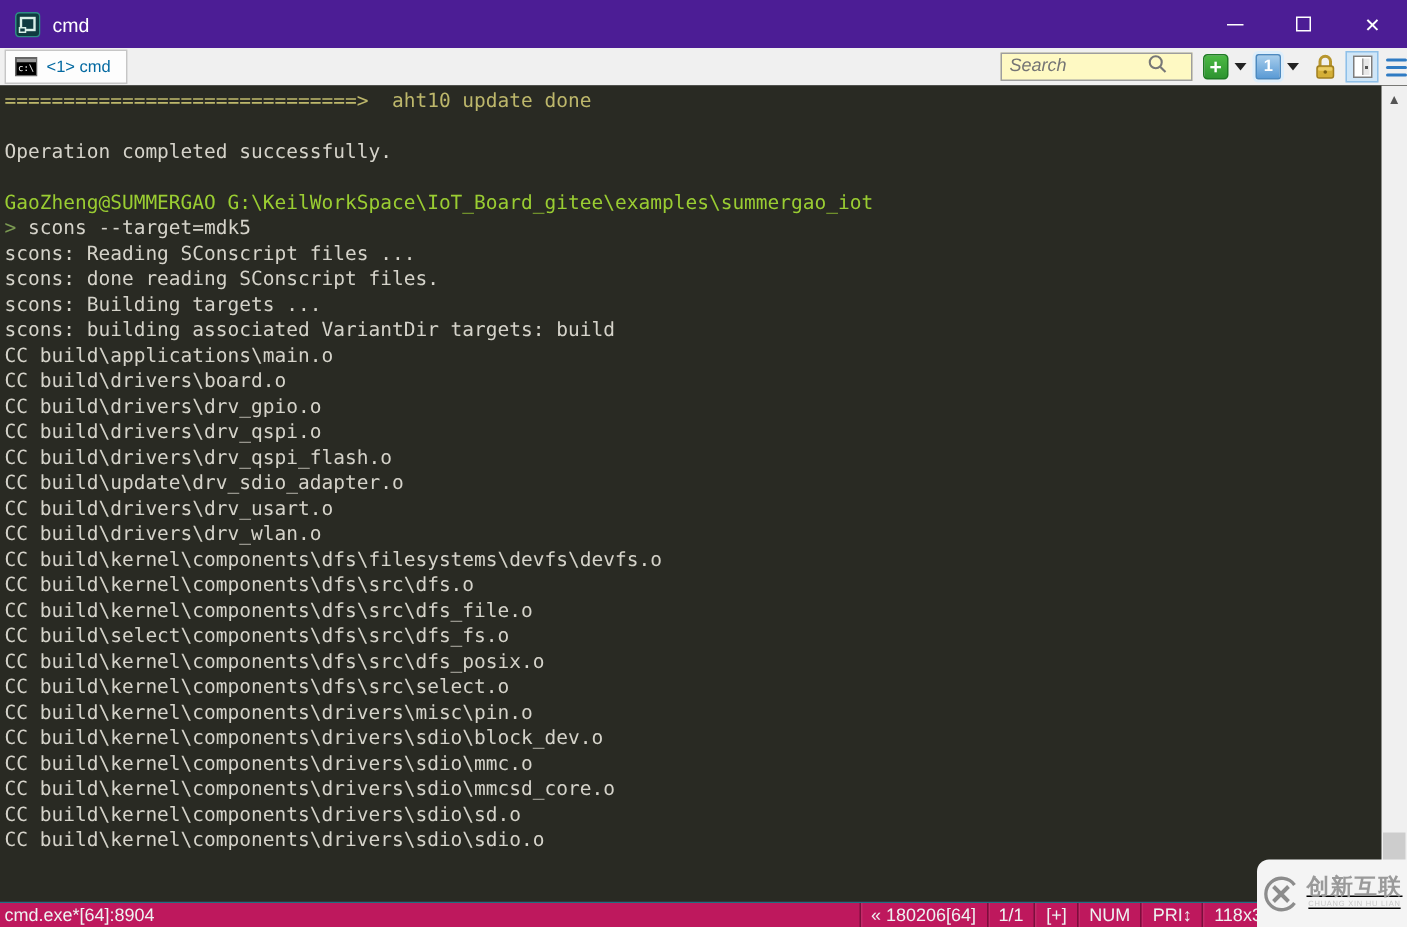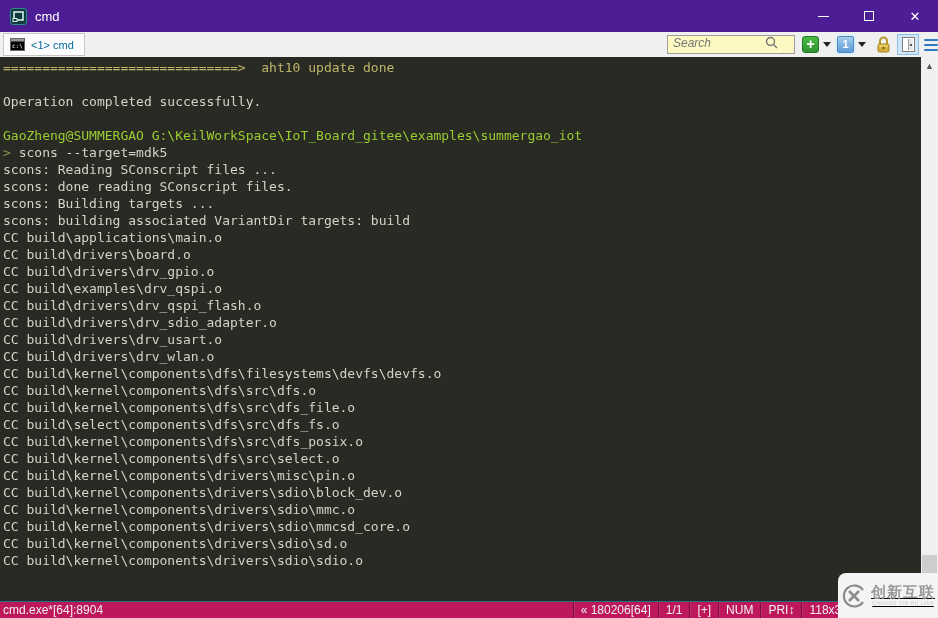--- a/index.html
+++ b/index.html
@@ -132,23 +132,23 @@
         <div class="term-line">&nbsp;</div>
         <div class="term-line"><span style="color: rgb(154, 205, 50);">GaoZheng@SUMMERGAO G:\KeilWorkSpace\IoT_Board_gitee\examples\summergao_iot</span></div>
         <div class="term-line"><span style="color: rgb(123, 154, 82);">&gt; </span><span style="color: rgb(213, 211, 202);">scons --target=mdk5</span></div>
         <div class="term-line"><span style="color: rgb(213, 211, 202);">scons: Reading SConscript files ...</span></div>
         <div class="term-line"><span style="color: rgb(213, 211, 202);">scons: done reading SConscript files.</span></div>
         <div class="term-line"><span style="color: rgb(213, 211, 202);">scons: Building targets ...</span></div>
         <div class="term-line"><span style="color: rgb(213, 211, 202);">scons: building associated VariantDir targets: build</span></div>
         <div class="term-line"><span style="color: rgb(213, 211, 202);">CC build\applications\main.o</span></div>
         <div class="term-line"><span style="color: rgb(213, 211, 202);">CC build\drivers\board.o</span></div>
         <div class="term-line"><span style="color: rgb(213, 211, 202);">CC build\drivers\drv_gpio.o</span></div>
-        <div class="term-line"><span style="color: rgb(213, 211, 202);">CC build\examples\drv_qspi.o</span></div>
+        <div class="term-line"><span style="color: rgb(213, 211, 202);">CC build\drivers\drv_qspi.o</span></div>
         <div class="term-line"><span style="color: rgb(213, 211, 202);">CC build\drivers\drv_qspi_flash.o</span></div>
-        <div class="term-line"><span style="color: rgb(213, 211, 202);">CC build\drivers\drv_sdio_adapter.o</span></div>
+        <div class="term-line"><span style="color: rgb(213, 211, 202);">CC build\update\drv_sdio_adapter.o</span></div>
         <div class="term-line"><span style="color: rgb(213, 211, 202);">CC build\drivers\drv_usart.o</span></div>
         <div class="term-line"><span style="color: rgb(213, 211, 202);">CC build\drivers\drv_wlan.o</span></div>
         <div class="term-line"><span style="color: rgb(213, 211, 202);">CC build\kernel\components\dfs\filesystems\devfs\devfs.o</span></div>
         <div class="term-line"><span style="color: rgb(213, 211, 202);">CC build\kernel\components\dfs\src\dfs.o</span></div>
         <div class="term-line"><span style="color: rgb(213, 211, 202);">CC build\kernel\components\dfs\src\dfs_file.o</span></div>
         <div class="term-line"><span style="color: rgb(213, 211, 202);">CC build\select\components\dfs\src\dfs_fs.o</span></div>
         <div class="term-line"><span style="color: rgb(213, 211, 202);">CC build\kernel\components\dfs\src\dfs_posix.o</span></div>
         <div class="term-line"><span style="color: rgb(213, 211, 202);">CC build\kernel\components\dfs\src\select.o</span></div>
         <div class="term-line"><span style="color: rgb(213, 211, 202);">CC build\kernel\components\drivers\misc\pin.o</span></div>
         <div class="term-line"><span style="color: rgb(213, 211, 202);">CC build\kernel\components\drivers\sdio\block_dev.o</span></div>

